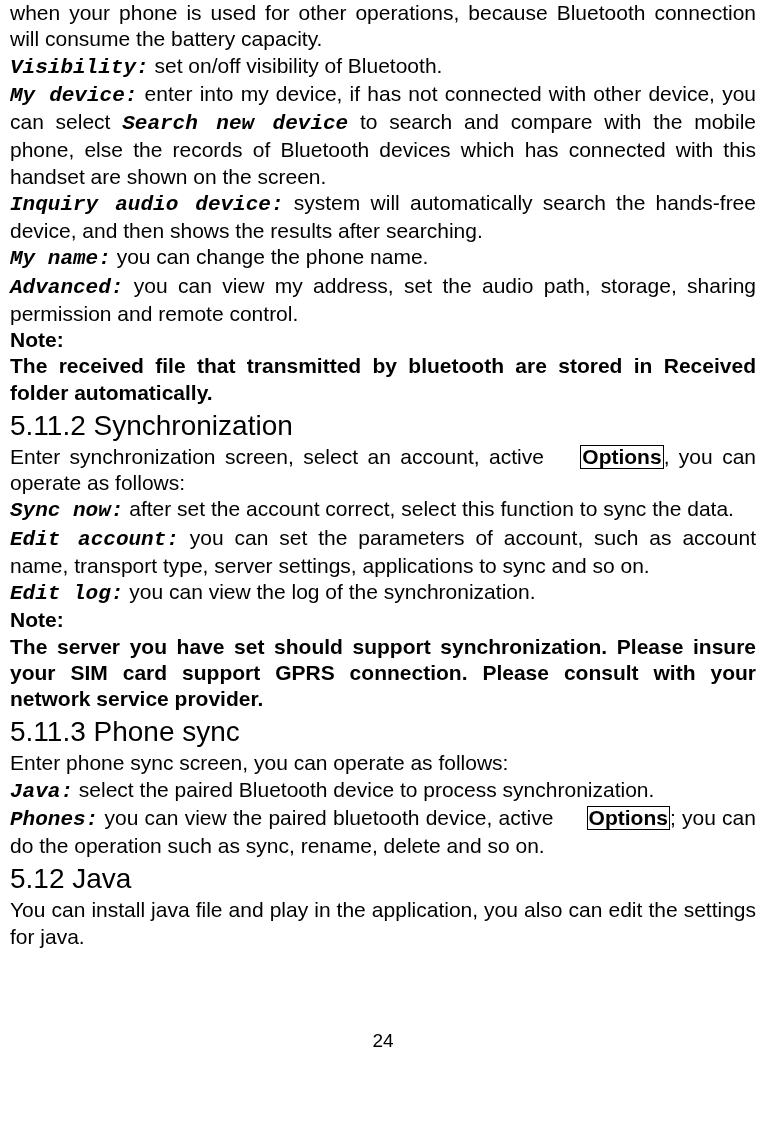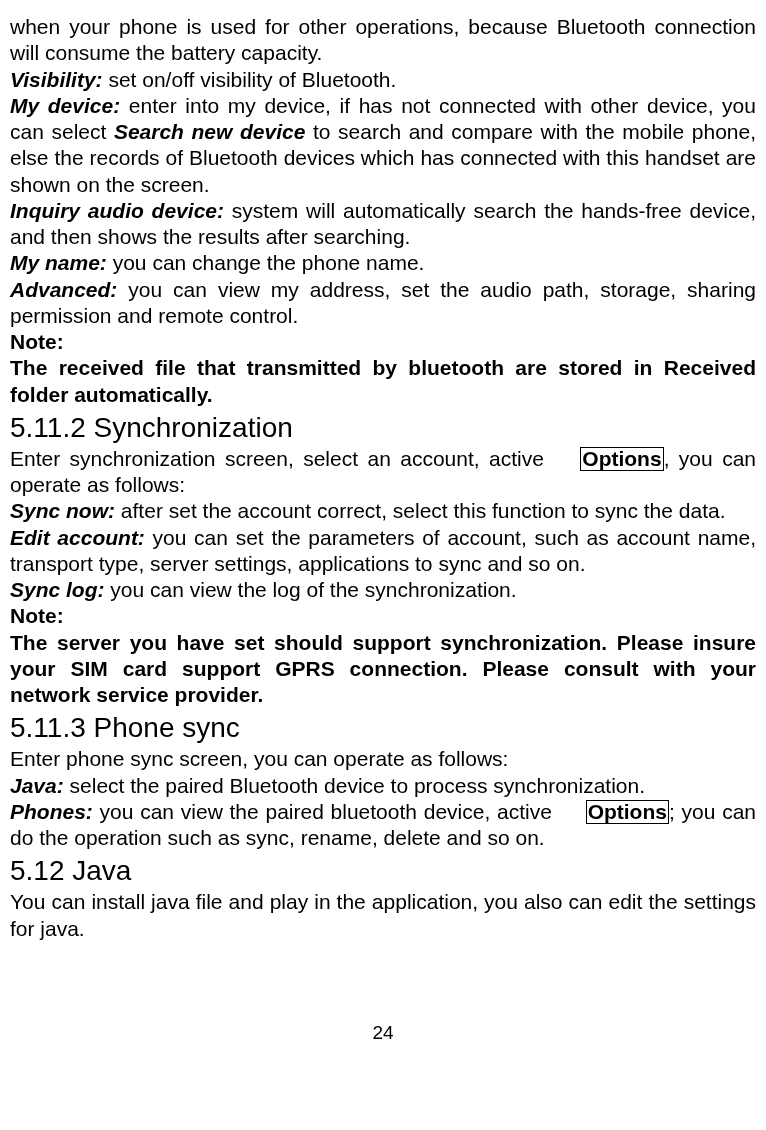--- a/index.html
+++ b/index.html
@@ -4,35 +4,35 @@
 <style>
   body {
     margin: 0;
     padding: 0;
     background: #ffffff;
     font-family: Arial, Helvetica, sans-serif;
     color: #000000;
     width: 766px;
   }
   .page {
-    padding: 14px 10px 0 10px;
+    padding: 0 10px 0 10px;
     box-sizing: border-box;
     width: 766px;
   }
   .body-line {
     font-size: 21px;
     line-height: 1.25;
     text-align: justify;
     text-justify: inter-word;
   }
   .body-line.left {
     text-align: left;
   }
   .bold { font-weight: bold; margin-left: 27px; }
-  .bold-italic { font-weight: bold; font-style: italic; }
+  .bold-italic { font-weight: bold; font-style: italic; font-family: Liberation Mono, monospace; }
   .heading {
     font-size: 28px;
     font-weight: normal;
     line-height: 1.25;
     margin: 2px 0 1px 0;
   }
   .boxed {
     border: 1px solid #000;
     padding: 0 1px;
     display: inline-block;
@@ -85,21 +85,21 @@
 
   <div class="body-line para">
     <span class="bold-italic">Sync now:</span><span> after set the account correct, select this function to sync the data.</span>
   </div>
 
   <div class="body-line para">
     <span class="bold-italic">Edit account:</span><span> you can set the parameters of account, such as account name, transport type, server settings, applications to sync and so on.</span>
   </div>
 
   <div class="body-line left para">
-    <span class="bold-italic">Sync log:</span><span> you can view the log of the synchronization.</span>
+    <span class="bold-italic">Edit log:</span><span> you can view the log of the synchronization.</span>
   </div>
 
   <div class="body-line left para bold">Note:</div>
   <div class="body-line para bold">The server you have set should support synchronization. Please insure your SIM card support GPRS connection. Please consult with your network service provider.</div>
 
   <div class="heading">5.11.3 Phone sync</div>
 
   <div class="body-line left para">Enter phone sync screen, you can operate as follows:</div>
 
   <div class="body-line left para">

